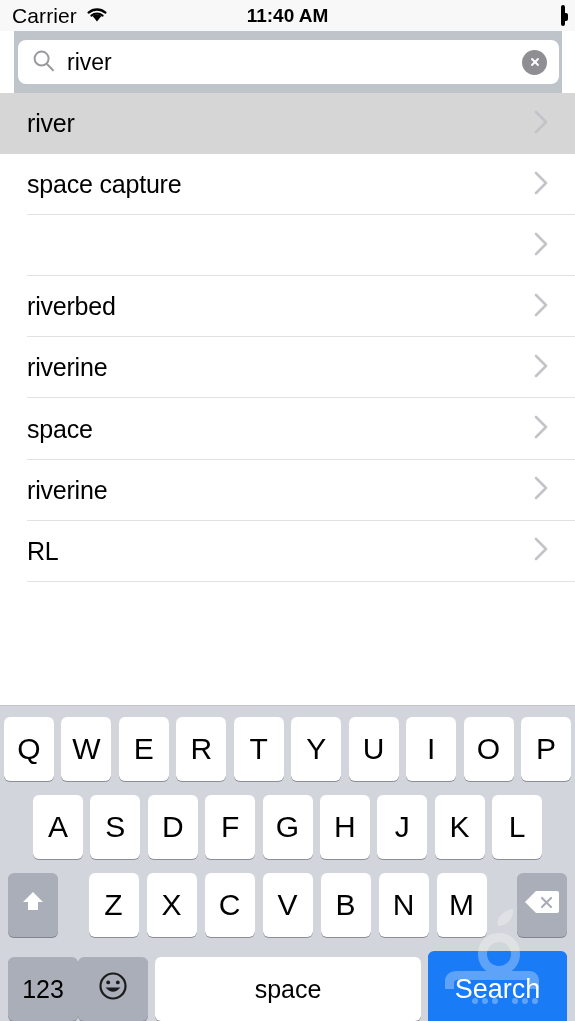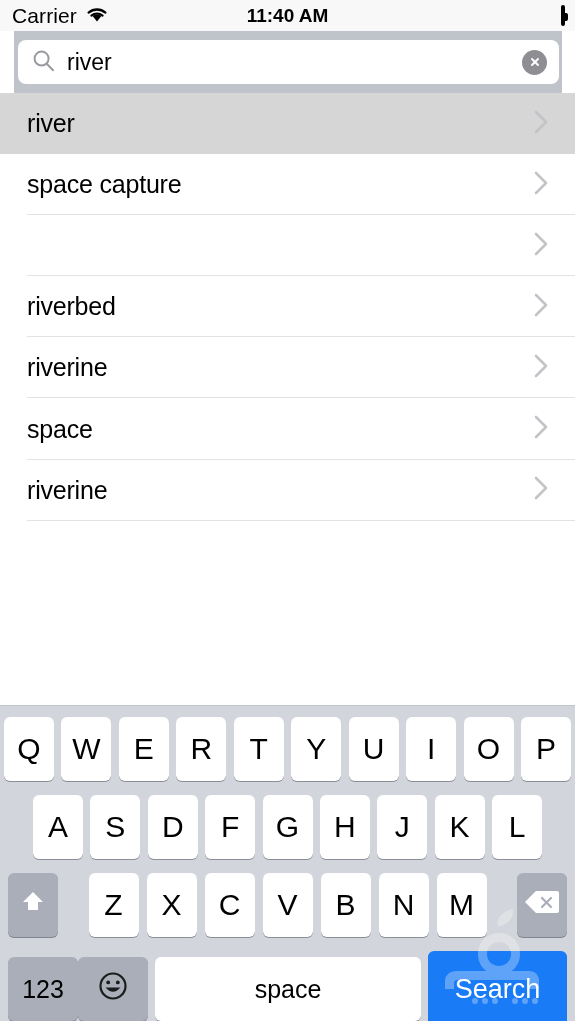--- a/index.html
+++ b/index.html
@@ -339,20 +339,27 @@
       </div>
       <div class="row">
         <span class="row-label">space</span>
         <span class="row-chevron"><svg width="16" height="26" viewBox="0 0 16 26">
             <polyline points="3,3 13,13 3,23" fill="none" stroke="#c3c3c8" stroke-width="2.6" stroke-linecap="round" stroke-linejoin="round"></polyline>
           </svg></span>
         <span class="row-sep"></span>
       </div>
       <div class="row">
         <span class="row-label">riverine</span>
+        <span class="row-chevron"><svg width="16" height="26" viewBox="0 0 16 26">
+            <polyline points="3,3 13,13 3,23" fill="none" stroke="#c3c3c8" stroke-width="2.6" stroke-linecap="round" stroke-linejoin="round"></polyline>
+          </svg></span>
+        <span class="row-sep"></span>
+      </div>
+      <div class="row">
+        <span class="row-label">RL</span>
         <span class="row-chevron"><svg width="16" height="26" viewBox="0 0 16 26">
             <polyline points="3,3 13,13 3,23" fill="none" stroke="#c3c3c8" stroke-width="2.6" stroke-linecap="round" stroke-linejoin="round"></polyline>
           </svg></span>
         <span class="row-sep"></span>
       </div>
     </div>
 
   <div class="keyboard">
 
     <div class="kb-row r1" id="kb-row-1">

